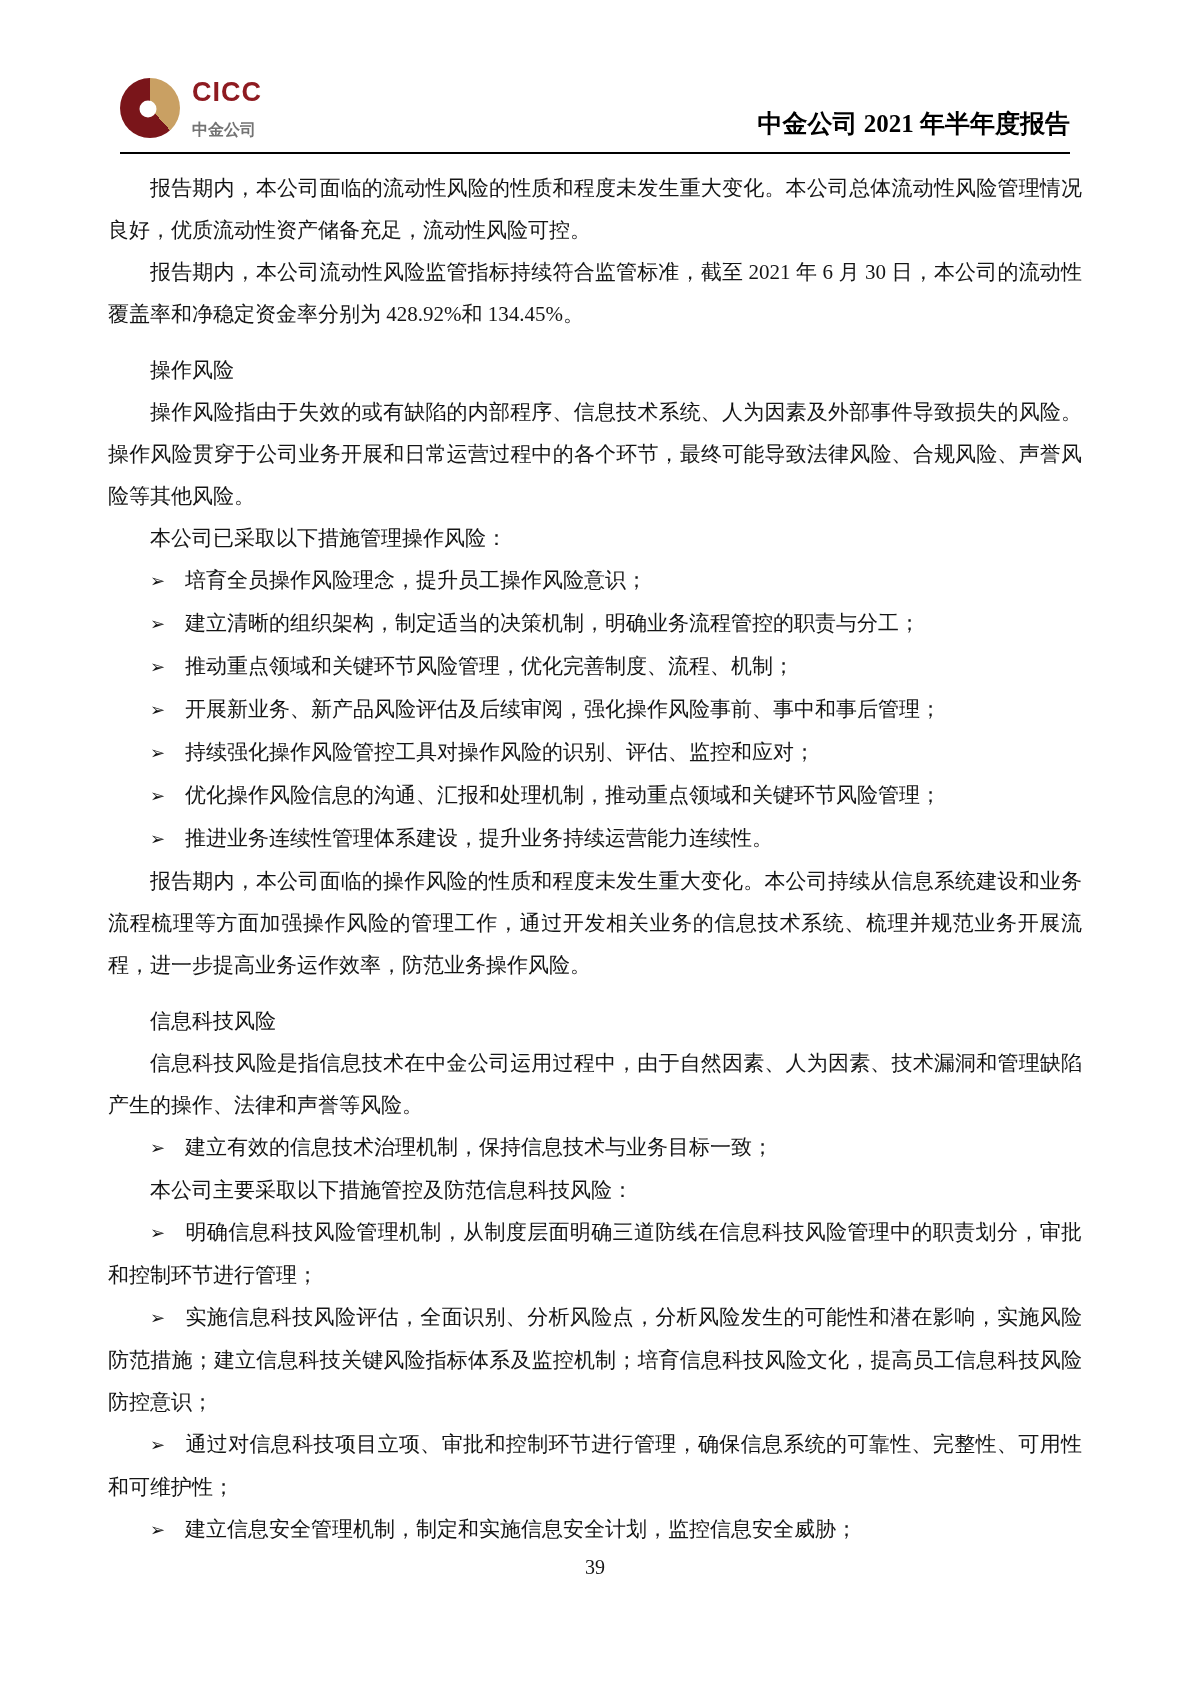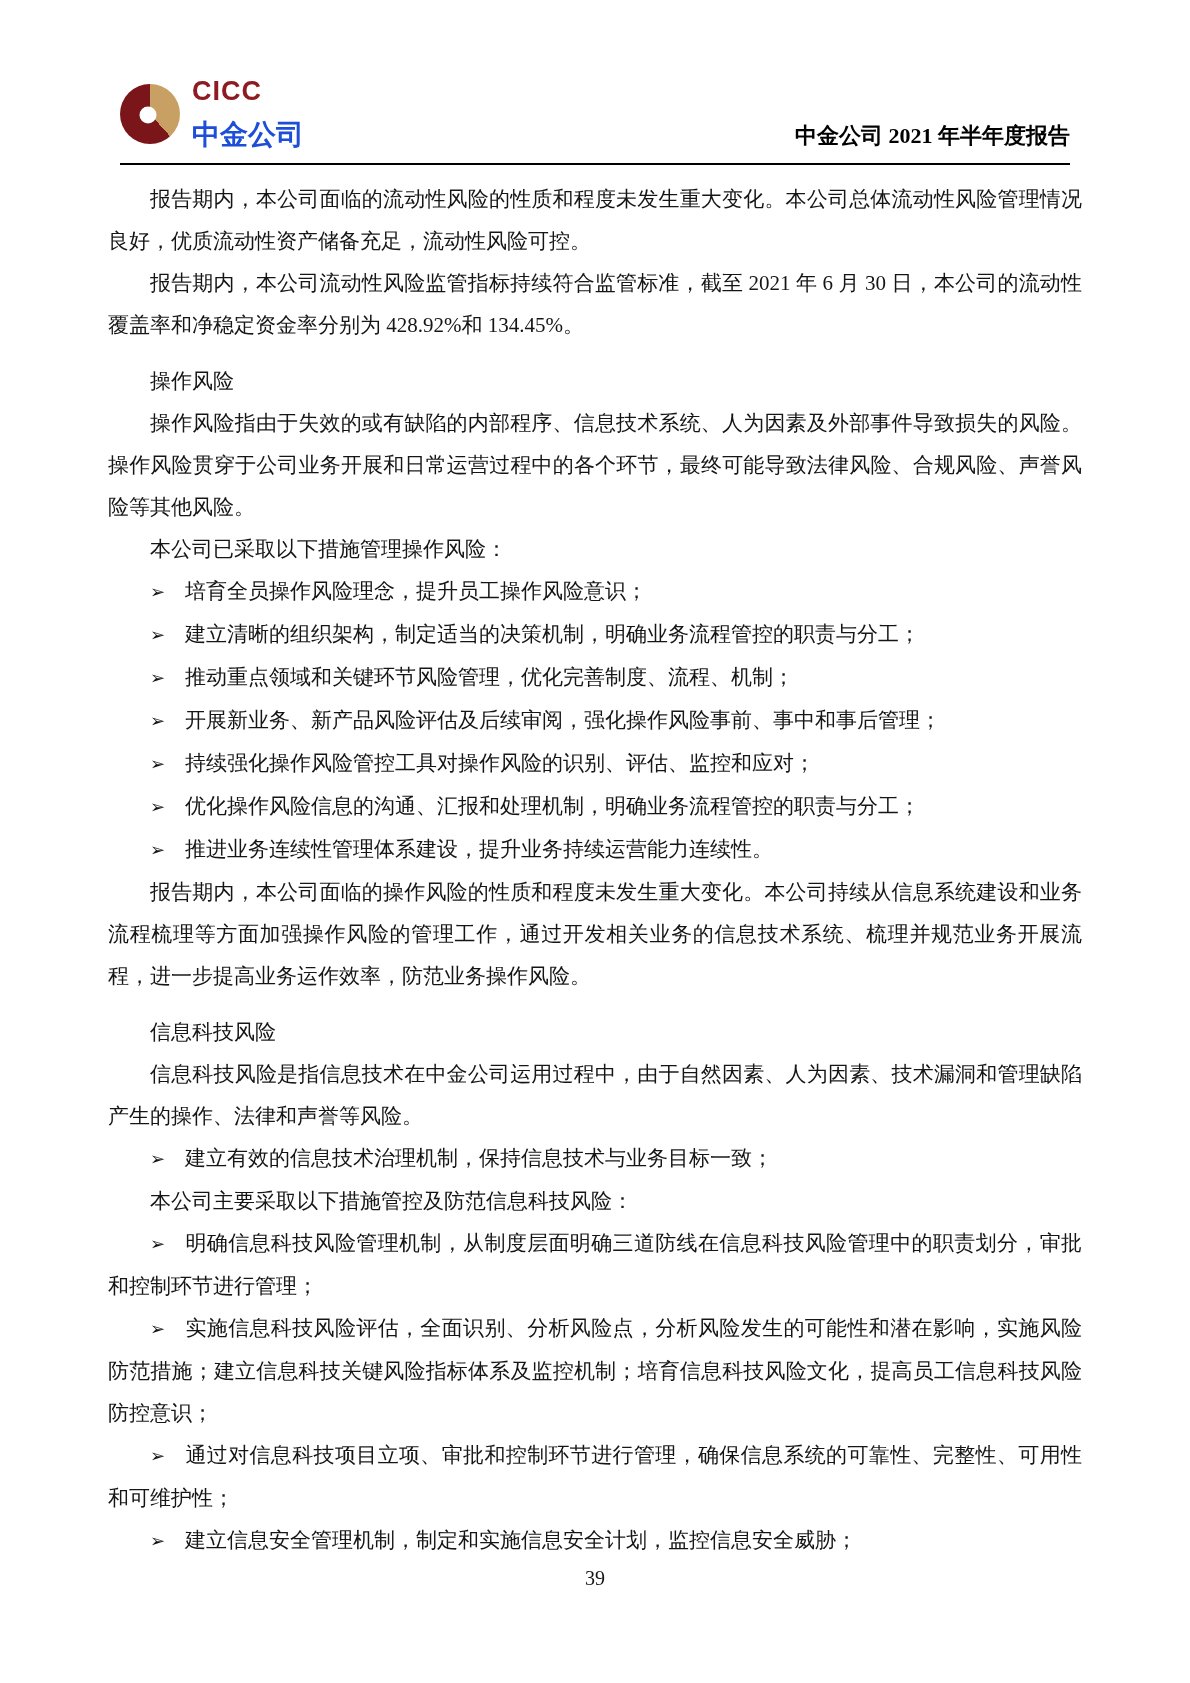--- a/index.html
+++ b/index.html
@@ -37,25 +37,25 @@
     background:#ffffff;
   }
   .logo-text { line-height:1; }
   .logo-en {
     font-family:"Liberation Sans","DejaVu Sans",sans-serif;
     font-weight:bold; font-size:27px; letter-spacing:1px;
     color:#8e1b21;
   }
   .logo-cn {
     font-family:"Liberation Sans","DejaVu Sans",sans-serif;
-    font-weight:bold; font-size:28px; margin-top:16px;
-    color:#1d4ed8;
+    font-weight:bold; font-size:16px; margin-top:16px;
+    color:#737373;
   }
   .report-title {
-    font-size:22px;
+    font-size:25px;
     font-weight:bold;
     color:#000;
     margin-bottom:-2px;
   }
   
   .content {
     margin:0 108px;
   }
   .para {
     margin:0;
@@ -110,21 +110,21 @@
 
     <h3 class="heading">操作风险</h3>
     <p class="para">操作风险指由于失效的或有缺陷的内部程序、信息技术系统、人为因素及外部事件导致损失的风险。操作风险贯穿于公司业务开展和日常运营过程中的各个环节，最终可能导致法律风险、合规风险、声誉风险等其他风险。</p>
     <p class="para">本公司已采取以下措施管理操作风险：</p>
 
     <p class="para"><span class="bullet-glyph">➢</span><span>培育全员操作风险理念，提升员工操作风险意识；</span></p>
     <p class="para"><span class="bullet-glyph">➢</span><span>建立清晰的组织架构，制定适当的决策机制，明确业务流程管控的职责与分工；</span></p>
     <p class="para"><span class="bullet-glyph">➢</span><span>推动重点领域和关键环节风险管理，优化完善制度、流程、机制；</span></p>
     <p class="para"><span class="bullet-glyph">➢</span><span>开展新业务、新产品风险评估及后续审阅，强化操作风险事前、事中和事后管理；</span></p>
     <p class="para"><span class="bullet-glyph">➢</span><span>持续强化操作风险管控工具对操作风险的识别、评估、监控和应对；</span></p>
-    <p class="para"><span class="bullet-glyph">➢</span><span>优化操作风险信息的沟通、汇报和处理机制，明确业务流程管控的职责与分工；</span></p>
+    <p class="para"><span class="bullet-glyph">➢</span><span>优化操作风险信息的沟通、汇报和处理机制，推动重点领域和关键环节风险管理；</span></p>
     <p class="para"><span class="bullet-glyph">➢</span><span>推进业务连续性管理体系建设，提升业务持续运营能力连续性。</span></p>
 
     <p class="para">报告期内，本公司面临的操作风险的性质和程度未发生重大变化。本公司持续从信息系统建设和业务流程梳理等方面加强操作风险的管理工作，通过开发相关业务的信息技术系统、梳理并规范业务开展流程，进一步提高业务运作效率，防范业务操作风险。</p>
 
     <h3 class="heading">信息科技风险</h3>
     <p class="para">信息科技风险是指信息技术在中金公司运用过程中，由于自然因素、人为因素、技术漏洞和管理缺陷产生的操作、法律和声誉等风险。</p>
     <p class="para"><span class="bullet-glyph">➢</span><span>建立有效的信息技术治理机制，保持信息技术与业务目标一致；</span></p>
 
     <p class="para">本公司主要采取以下措施管控及防范信息科技风险：</p>
     <p class="para"><span class="bullet-glyph">➢</span><span>明确信息科技风险管理机制，从制度层面明确三道防线在信息科技风险管理中的职责划分，审批和控制环节进行管理；</span></p>

